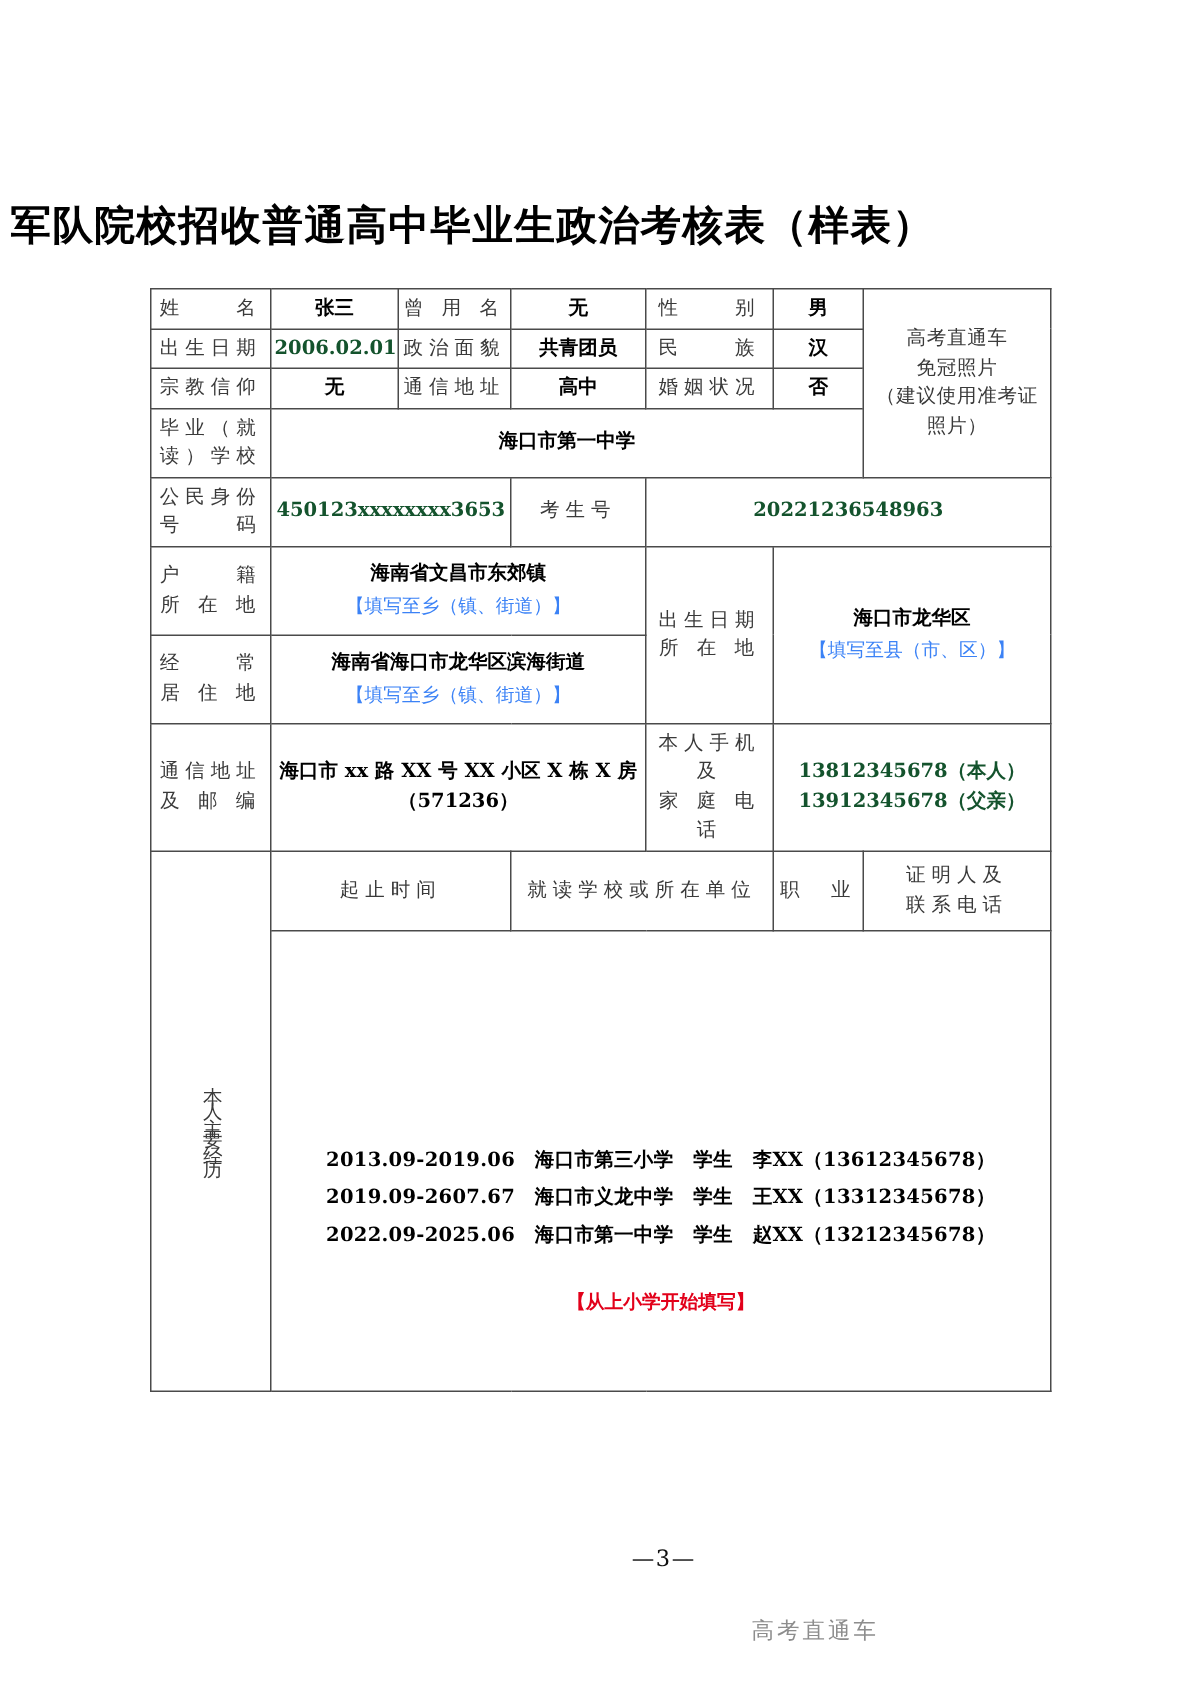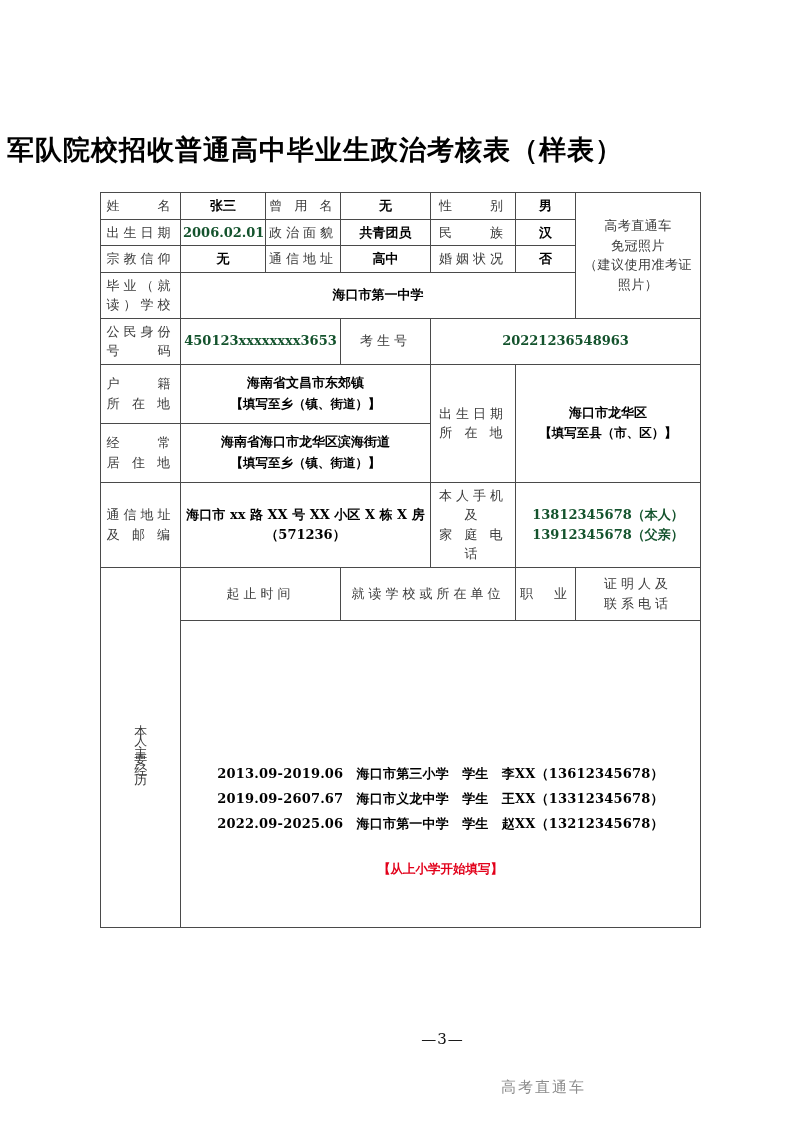--- a/index.html
+++ b/index.html
@@ -52,22 +52,22 @@
     color:#000;
     font-size:13px;
   }
   .val-num{
     font-weight:bold;
     color:#14532d;
     font-size:13px;
     font-family:"DejaVu Serif","Liberation Serif",serif;
   }
   .red{
-    color:#000000;
-    font-weight:bold;
+    color:#3b82f6;
+    font-weight:normal;
     font-size:12.5px;
     letter-spacing:0px;
     display:block;
     margin-top:2px;
   }
   .photo-cell{
     font-size:12.5px;
     color:#3a3a3a;
     line-height:1.75;
     letter-spacing:0.5px;

